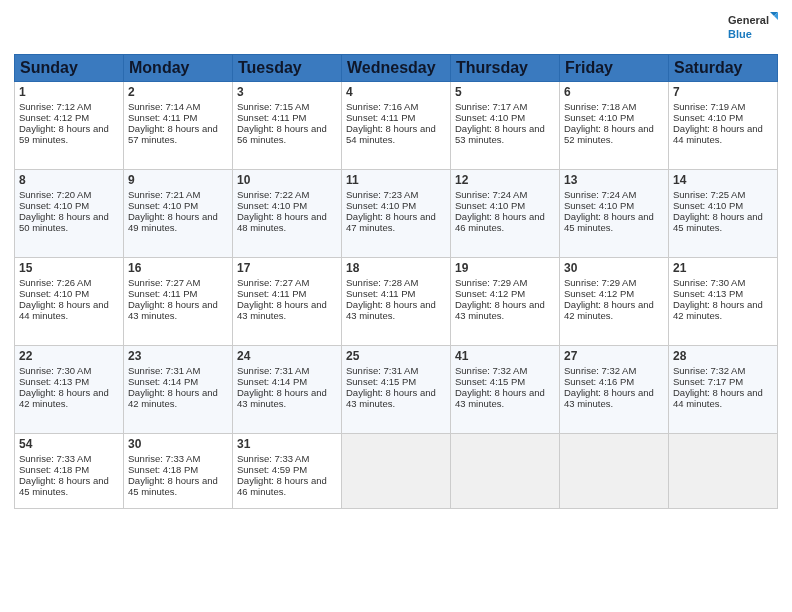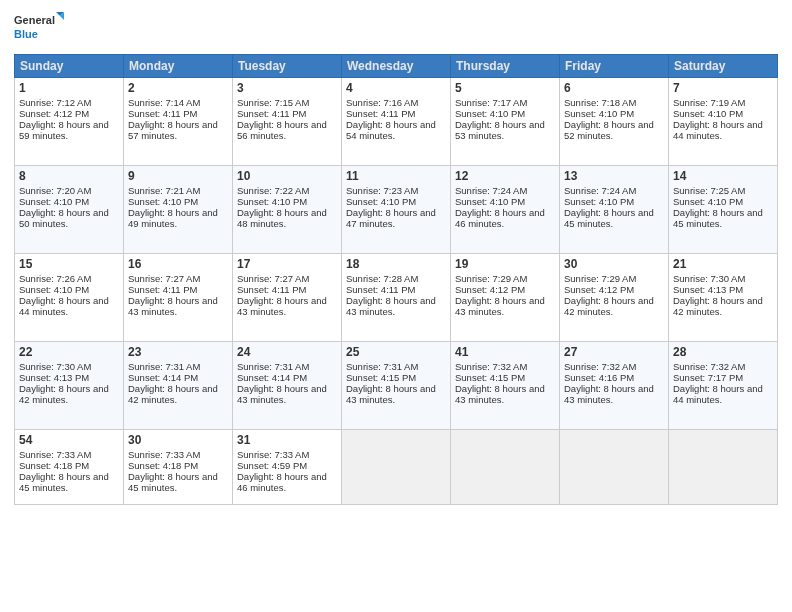--- a/index.html
+++ b/index.html
@@ -9,21 +9,21 @@
       width: 792px;
       height: 612px;
       overflow: hidden;
     }
     .container {
       width: 792px;
       padding: 10px 14px 8px 14px;
     }
     .header-row {
       display: flex;
-      justify-content: flex-start;
+      justify-content: flex-end;
       align-items: flex-start;
       margin-bottom: 6px;
     }
     .logo {
       display: flex;
       align-items: center;
       gap: 4px;
     }
     .title-block {
       text-align: right;
@@ -38,22 +38,22 @@
       font-size: 13px;
       color: #555;
     }
     .calendar {
       width: 100%;
       border-collapse: collapse;
       table-layout: fixed;
     }
     .calendar th {
       background-color: #3a7abf;
-      color: #e5e5e5;
-      font-size: 12px;
+      color: #0f172a;
+      font-size: 16px;
       font-weight: bold;
       padding: 4px 5px;
       text-align: left;
       border: 1px solid #2a6aaf;
     }
     .calendar td {
       border: 1px solid #ccc;
       vertical-align: top;
       padding: 3px 4px;
       font-size: 9.5px;

